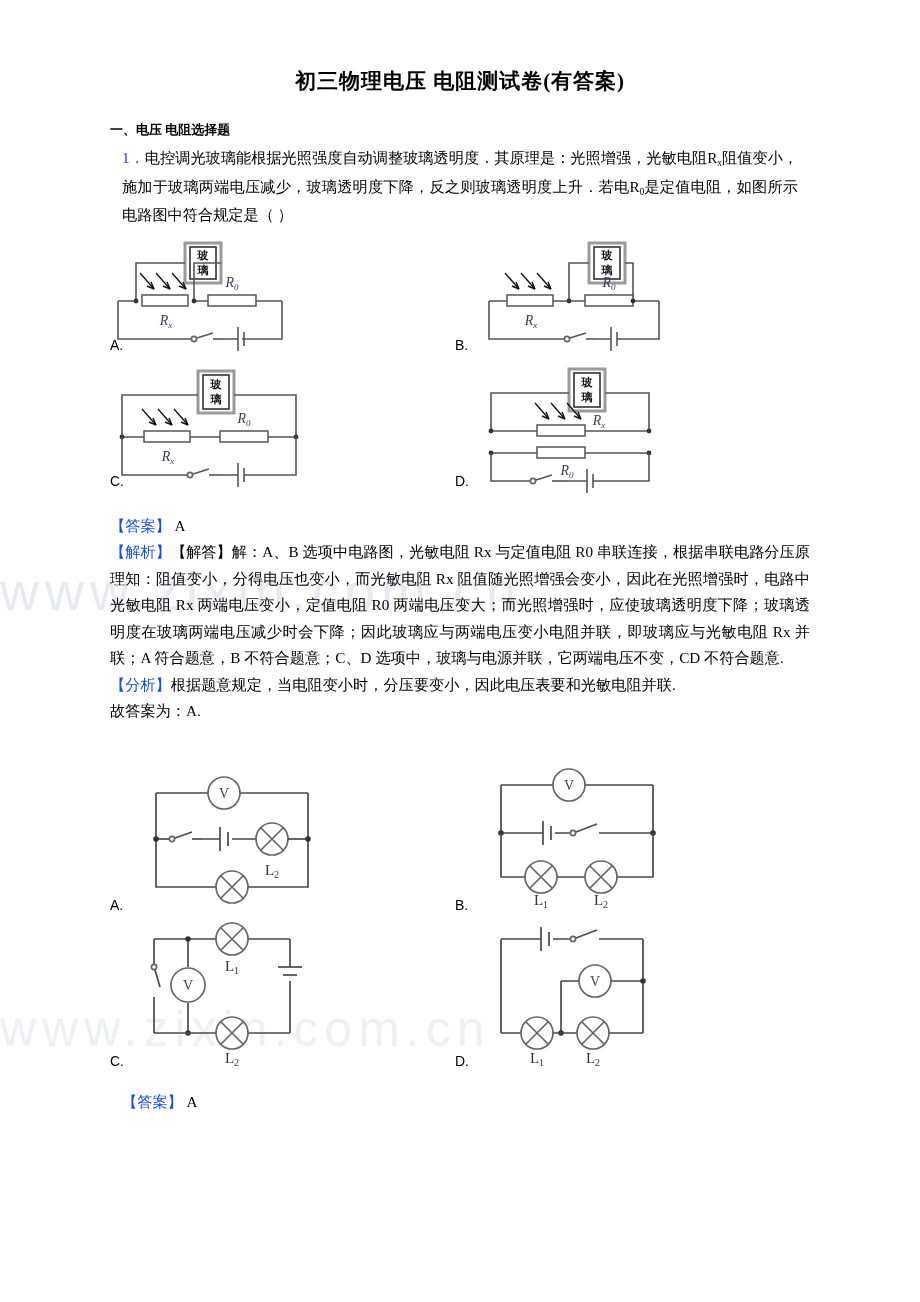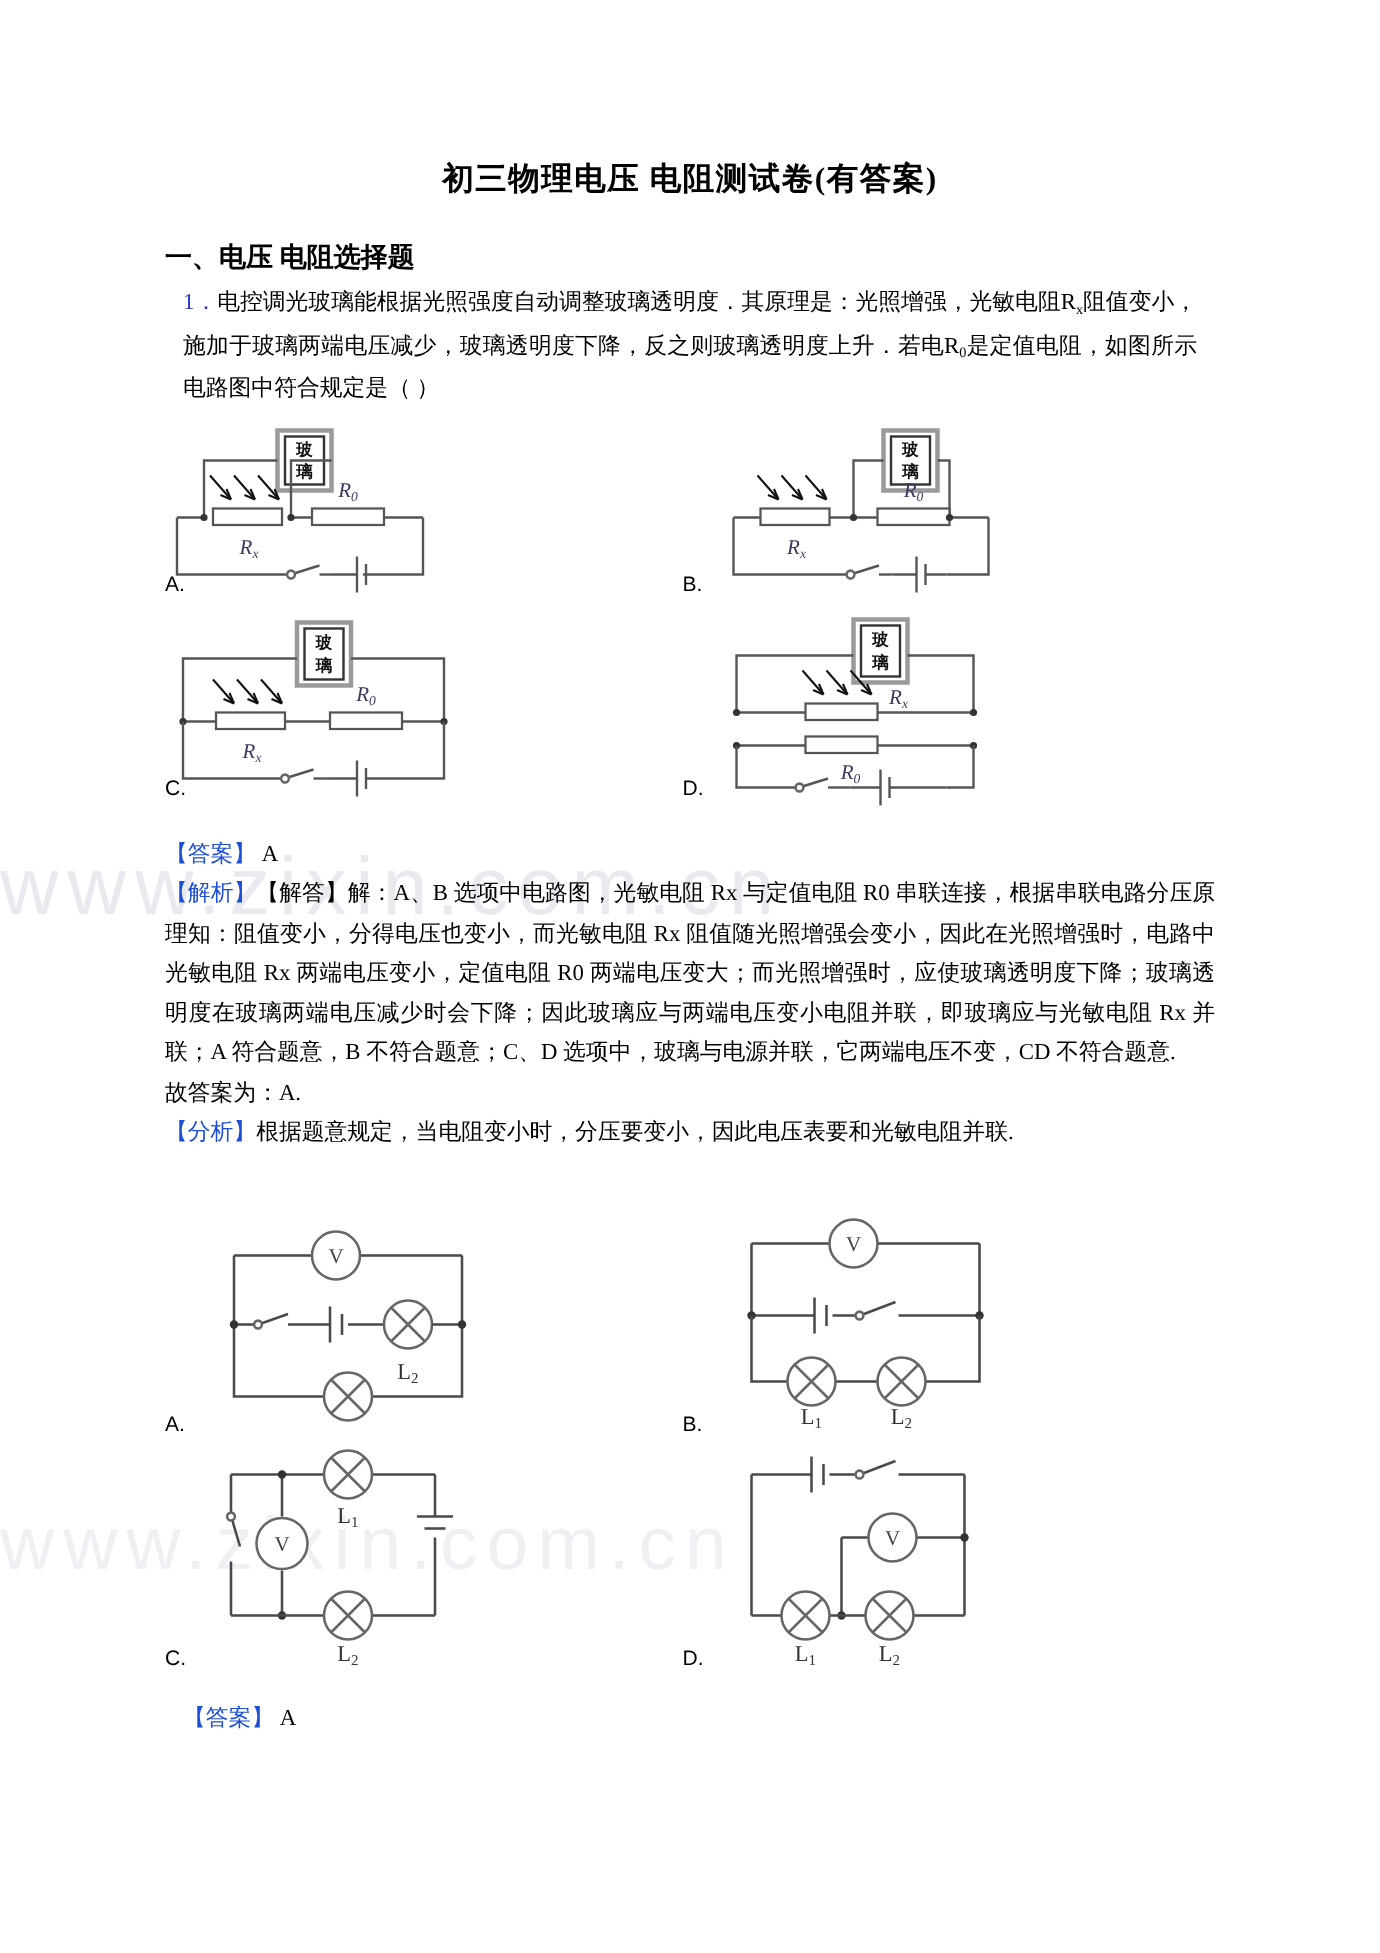--- a/index.html
+++ b/index.html
@@ -18,24 +18,24 @@
     font-family:"Liberation Sans",sans-serif;
     font-size:54px;letter-spacing:6px;
     color:#e9eaf0;
     user-select:none;pointer-events:none;
     z-index:0;
   }
   .wm2{top:1000px;color:#eef0f4;font-size:50px;}
   .content{position:relative;z-index:2;padding:0 110px;}
   h1.doc-title{
     font-size:21px;font-weight:bold;text-align:center;
-    margin:0;padding-top:105px;letter-spacing:1px;
+    margin:0;padding-top:67px;letter-spacing:1px;
   }
   h2.section{
-    font-size:18px;font-weight:bold;margin:26px 0 6px 0;
+    font-size:13px;font-weight:bold;margin:26px 0 6px 0;
   }
   .qnum{color:#2b35c8;}
   p.para{
     font-size:15.2px;line-height:26.5px;margin:12px;text-align:justify;
     text-justify:inter-ideograph;
   }
   p.q{margin-top:2px;}
   .tag{color:#1d4ed8;font-weight:normal;}
   sub{font-size:9.5px;vertical-align:baseline;position:relative;top:3px;}
   .ans-block p{margin:0;}
@@ -251,23 +251,23 @@
       </div>
     </div>
 
     <div class="spacer-md"></div>
 
     <div class="ans-block">
       <p class="para"><span class="tag">【答案】</span> <span>A</span></p>
 
       <p class="para"><span class="tag">【解析】</span><span>【解答】</span><span>解：A、B 选项中电路图，光敏电阻 Rx 与定值电阻 R0 串联连接，根据串</span><span>联电路分压原理知：阻值变小，分得电压也变小，而光敏电阻 Rx 阻值随光照增强会变小，</span><span>因此在光照增强时，电路中光敏电阻 Rx 两端电压变小，定值电阻 R0 两端电压变大；而光</span><span>照增强时，应使玻璃透明度下降；玻璃透明度在玻璃两端电压减少时会下降；因此玻璃应</span><span>与两端电压变小电阻并联，即玻璃应与光敏电阻 Rx 并联；A 符合题意，B 不符合题意；</span><span>C、D 选项中，玻璃与电源并联，它两端电压不变，CD 不符合题意.</span></p>
 
+      <p class="para"><span class="tag">【分析】</span><span>根据题意规定，当电阻变小时，分压要变小，因此电压表要和光敏电阻并联.</span></p>
+
       <p class="para">故答案为：A.</p>
-
-      <p class="para"><span class="tag">【分析】</span><span>根据题意规定，当电阻变小时，分压要变小，因此电压表要和光敏电阻并联.</span></p>
     </div>
 
     <div class="spacer-lg"></div>
 
 
     <div class="fig-row" style="margin-top:12px;">
 
       <div class="fig-cell" style="width:345px;height:140px;">
         <span class="opt-letter">A.</span>
         <svg width="330" height="136" viewBox="0 0 330 136" style="margin-left:30px;">

